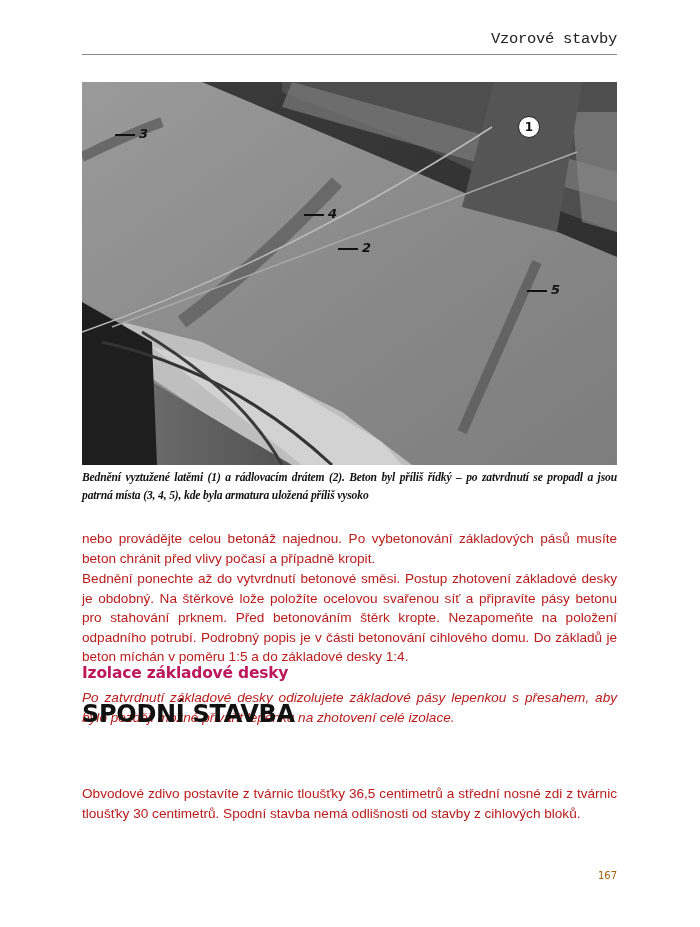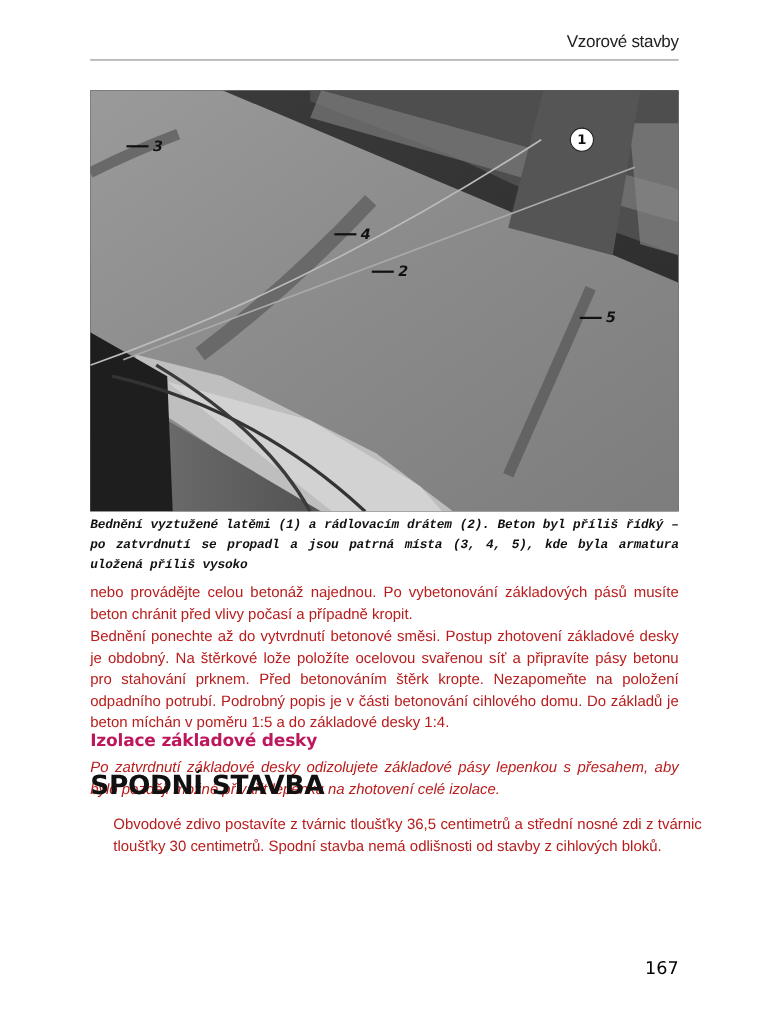--- a/index.html
+++ b/index.html
@@ -1,28 +1,28 @@
 <!DOCTYPE html>
 <html><head>
 <meta charset="utf-8">
 <style>
   html, body { margin: 0; padding: 0; background: #ffffff; }
   body { width: 700px; height: 927px; position: relative; overflow: hidden; font-family: "DejaVu Sans", sans-serif; color: #1a1a1a; }
   .running-head { position: absolute; left: 82px; top: 28px; width: 535px; height: 26px; border-bottom: 1.5px solid #8a8a8a; }
-  .running-head span { position: absolute; right: 0; top: 2px; font-family: Liberation Sans, sans-serif; font-size: 15.5px; color: #222; letter-spacing: -0.3px; }
+  .running-head span { position: absolute; right: 0; top: 2px; font-family: Liberation Mono, monospace; font-size: 15.5px; color: #222; letter-spacing: -0.3px; }
   .photo { position: absolute; left: 82px; top: 82px; width: 535px; height: 383px; overflow: hidden; background: #6d6d6d; }
   .photo svg { display: block; }
   .lbl { position: absolute; font-family: "DejaVu Sans", sans-serif; font-style: italic; font-weight: bold; font-size: 13px; color: #111; }
   .lbl .dash { display: inline-block; width: 20px; height: 2px; background: #111; vertical-align: middle; margin-right: 4px; }
   .circle-lbl { position: absolute; width: 20px; height: 20px; border-radius: 50%; background: #fff; border: 1.5px solid #222; font-family: "DejaVu Sans", sans-serif; font-weight: bold; font-size: 12px; color: #111; text-align: center; line-height: 20px; }
-  .caption { position: absolute; left: 82px; top: 469px; width: 535px; font-family: Liberation Mono, monospace; font-style: italic; font-weight: bold; font-size: 11.6px; line-height: 18px; color: #111; text-align: justify; letter-spacing: -0.15px; }
+  .caption { position: absolute; left: 82px; top: 469px; width: 535px; font-family: Liberation Serif, serif; font-style: italic; font-weight: bold; font-size: 11.6px; line-height: 18px; color: #111; text-align: justify; letter-spacing: -0.15px; }
   .body-text { position: absolute; left: 82px; width: 535px; font-family: "Liberation Sans", sans-serif; font-size: 13.6px; line-height: 19.5px; color: #b91c1c; text-align: justify; margin: 0; }
   .sub-heading { position: absolute; left: 82px; top: 664px; font-family: "DejaVu Sans", sans-serif; font-weight: bold; font-size: 15.5px; color: #be185d; margin: 0; letter-spacing: -0.2px; }
   .section-heading { position: absolute; left: 82px; top: 700px; font-family: "DejaVu Sans", sans-serif; font-weight: bold; font-size: 24px; color: #111; margin: 0; letter-spacing: -0.3px; }
-  .page-number { position: absolute; right: 83px; top: 870px; font-family: "DejaVu Sans", sans-serif; font-size: 16px; color: #000000; }
+  .page-number { position: absolute; right: 83px; top: 870px; font-family: "DejaVu Sans", sans-serif; font-size: 10px; color: #a16207; }
 </style>
 </head>
 <body>
 
 <div class="running-head">
   <span>Vzorové stavby</span>
 </div>
 
 <div class="photo">
   <svg width="535" height="383" viewBox="0 0 535 383" xmlns="http://www.w3.org/2000/svg">
@@ -76,15 +76,15 @@
 
 <div class="caption">Bednění vyztužené latěmi (1) a rádlovacím drátem (2). Beton byl příliš řídký – po zatvrdnutí se propadl a jsou patrná místa (3, 4, 5), kde byla armatura uložená příliš vysoko</div>
 
 <p class="body-text" style="top:529px;">nebo provádějte celou betonáž najednou. Po vybetonování základových pásů musíte beton chránit před vlivy počasí a případně kropit.</p>
 <p class="body-text" style="top:569px;">Bednění ponechte až do vytvrdnutí betonové směsi. Postup zhotovení základové desky je obdobný. Na štěrkové lože položíte ocelovou svařenou síť a připravíte pásy betonu pro stahování prknem. Před betonováním štěrk kropte. Nezapomeňte na položení odpadního potrubí. Podrobný popis je v části betonování cihlového domu. Do základů je beton míchán v poměru 1:5 a do základové desky 1:4.</p>
 
 <h3 class="sub-heading">Izolace základové desky</h3>
 <p class="body-text" style="top:688px;font-style:italic;">Po zatvrdnutí základové desky odizolujete základové pásy lepenkou s přesahem, aby bylo později možné přivařit lepenku na zhotovení celé izolace.</p>
 
 <h2 class="section-heading">SPODNÍ STAVBA</h2>
-<p class="body-text" style="top:740px;margin-left:21px;">Obvodové zdivo postavíte z tvárnic tloušťky 36,5 centimetrů a střední nosné zdi z tvárnic tloušťky 30 centimetrů. Spodní stavba nemá odlišnosti od stavby z cihlových bloků.</p>
+<p class="body-text" style="top:784px;">Obvodové zdivo postavíte z tvárnic tloušťky 36,5 centimetrů a střední nosné zdi z tvárnic tloušťky 30 centimetrů. Spodní stavba nemá odlišnosti od stavby z cihlových bloků.</p>
 
 <div class="page-number">167</div>
 
 </body></html>

